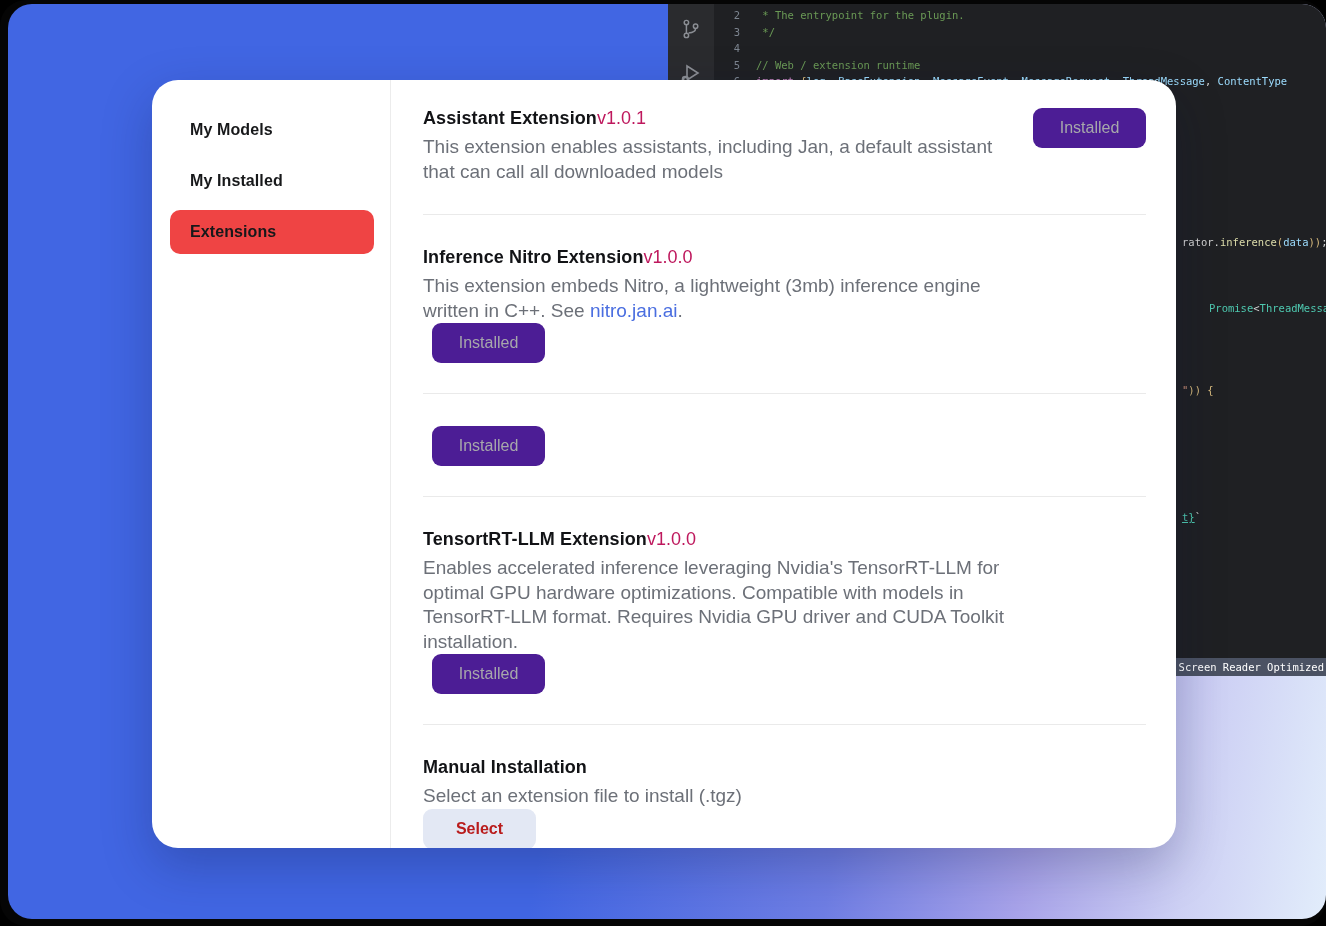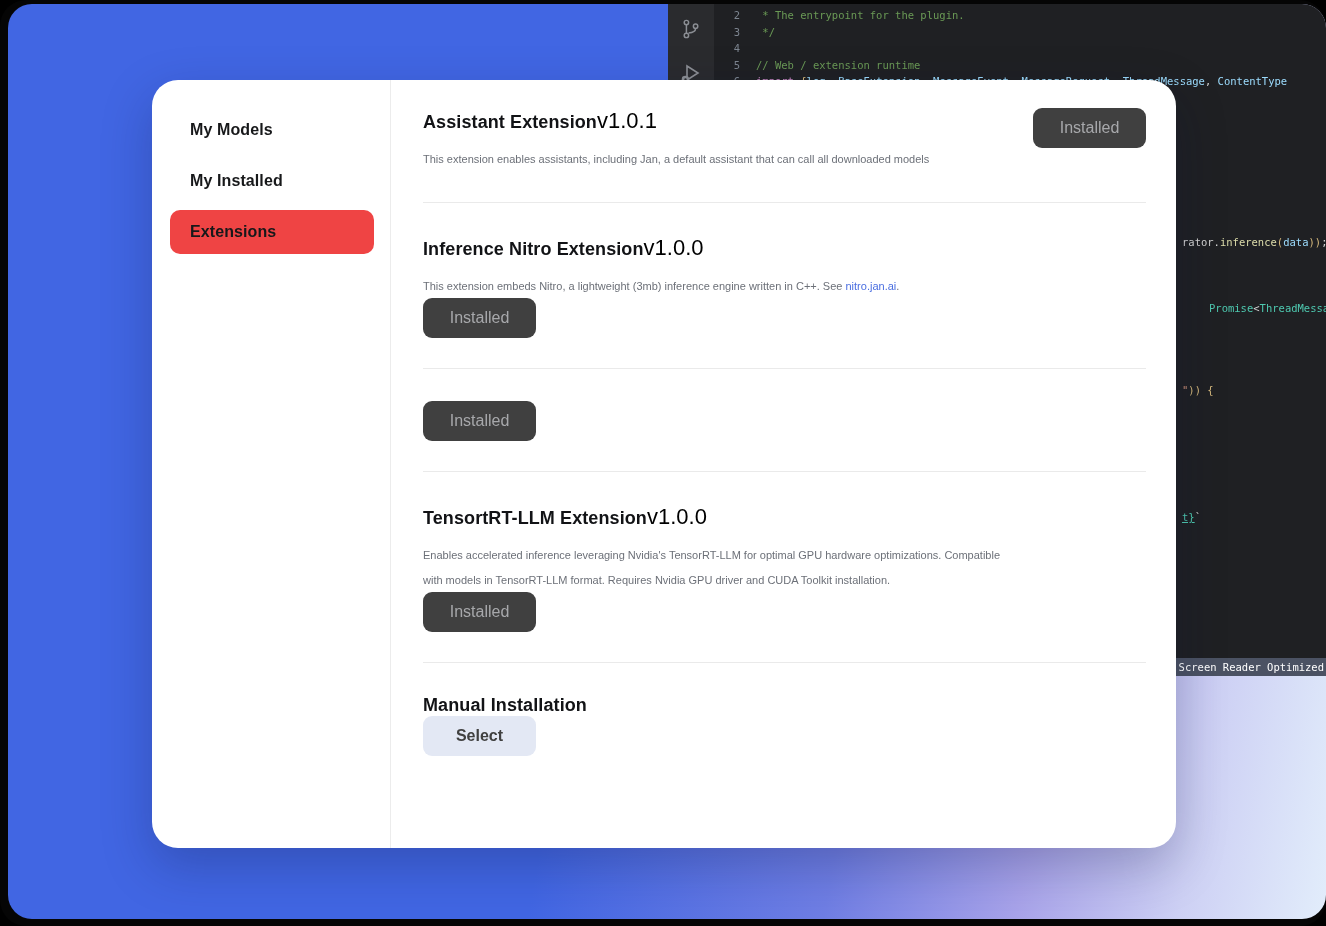--- a/index.html
+++ b/index.html
@@ -64,30 +64,30 @@
   .side-item.active { background: #ef4444; }
 
   .content { flex: 1 1 auto; padding: 28px 30px 0 32px; overflow: hidden; }
   .ext-row { display: flex; justify-content: space-between; align-items: flex-start;
     padding-bottom: 30px; border-bottom: 1px solid #eaeaea; }
   .ext-row + .ext-row { padding-top: 32px; flex-direction: column; }
   .ext-row.last { border-bottom: none; padding-bottom: 20px; }
   .ext-info { max-width: 585px; }
   .ext-title-line { display: flex; align-items: baseline; }
   .ext-name { font-size: 18px; font-weight: bold; color: #121316; letter-spacing: .1px; }
-  .ext-version { font-size: 22px; color: #000000; }
-  .ext-desc { margin-top: 13px; font-size: 11px; line-height: 24.5px; color: #6c7078; }
+  .ext-version { font-size: 18px; color: #be185d; }
+  .ext-desc { margin-top: 6px; font-size: 19px; line-height: 24.5px; color: #6c7078; }
   .ext-desc a { color: #4a6ee0; text-decoration: none; cursor: pointer; }
   .btn {
     flex: 0 0 auto; border: none; border-radius: 9px; font-size: 16px;
     padding: 11px 19px; min-width: 113px; text-align: center;
     font-family: "Liberation Sans", sans-serif;
   }
-  .btn-installed { background: #404040; color: #a7a8ab; cursor: default; }
-  .btn-select { background: #e3e8f4; color: #404040; font-weight: bold; cursor: pointer; }
+  .btn-installed { background: #4c1d95; color: #a7a8ab; cursor: default; margin-left: 9px; }
+  .btn-select { background: #e3e8f4; color: #b91c1c; font-weight: bold; cursor: pointer; }
 </style>
 </head>
 <body>
 
 <div class="stage">
   <div class="screen">
 
     <div class="editor">
       <div class="activity-bar">
         <div class="activity-icon">
@@ -164,20 +164,21 @@
               </div>
               <div class="ext-desc">Enables accelerated inference leveraging Nvidia's TensorRT-LLM for optimal GPU hardware optimizations. Compatible with models in TensorRT-LLM format. Requires Nvidia GPU driver and CUDA Toolkit installation.</div>
             </div>
             <button class="btn btn-installed">Installed</button>
           </div>
           <div class="ext-row last">
             <div class="ext-info">
               <div class="ext-title-line">
                 <span class="ext-name">Manual Installation</span>
               </div>
+              <div class="ext-desc">Select an extension file to install (.tgz)</div>
             </div>
             <button class="btn btn-select">Select</button>
           </div>
         </main>
     </div>
 
   </div>
 </div>
 
 </body></html>

